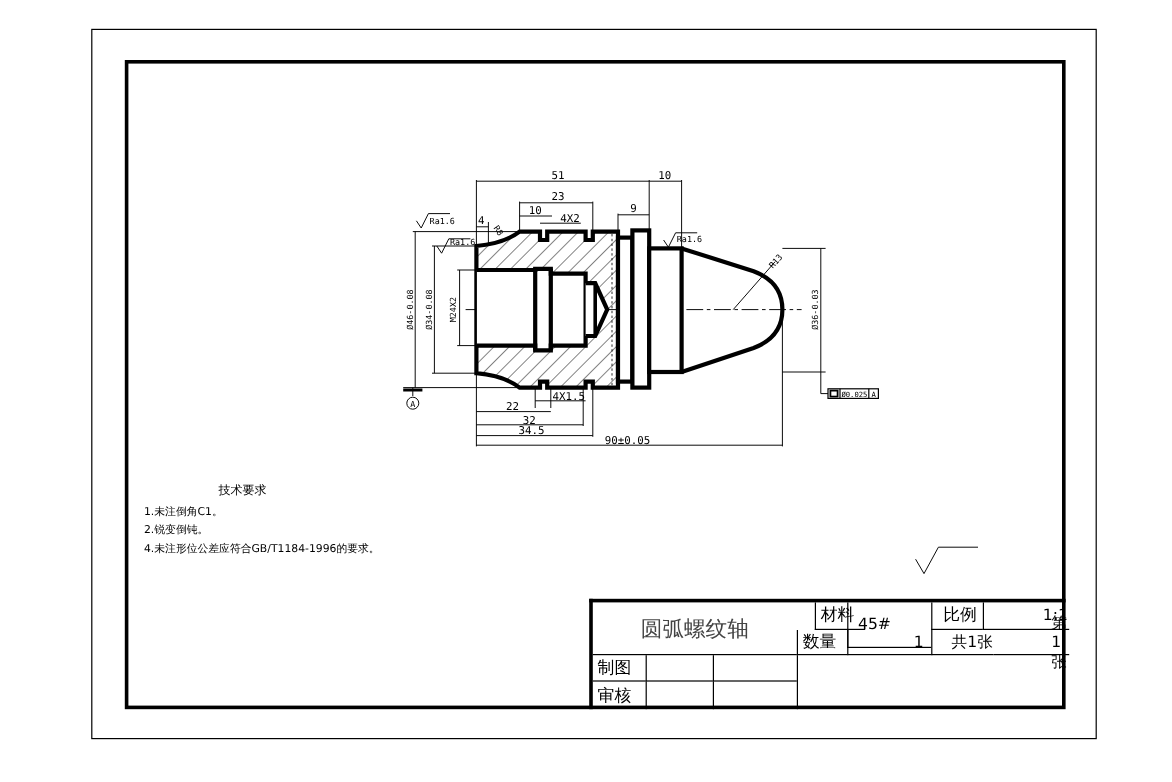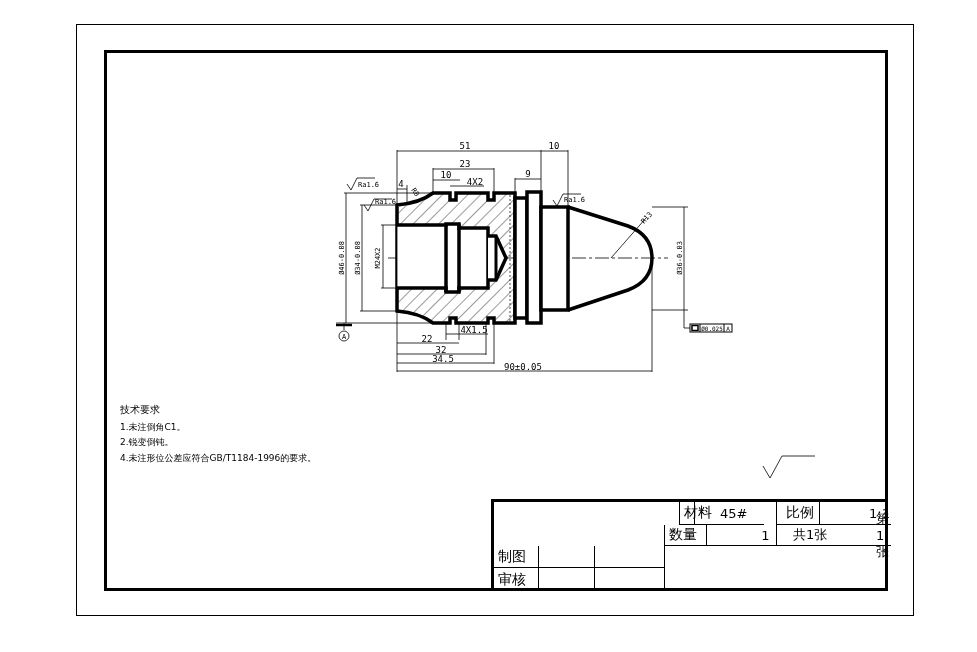--- a/index.html
+++ b/index.html
@@ -4,21 +4,21 @@
 <style>
   html, body { margin: 0; padding: 0; background: #ffffff; }
   body { width: 977px; height: 652px; position: relative; overflow: hidden; font-family: "DejaVu Sans", sans-serif; }
   #sheet { position: absolute; left: 0; top: 0; width: 977px; height: 652px; border-radius: 26px; }
   .outer-frame { position: absolute; left: 76px; top: 24px; width: 838px; height: 592px; border: 1px solid #000; box-sizing: border-box; }
   .inner-frame { position: absolute; left: 104px; top: 50px; width: 784px; height: 541px; border: 3px solid #000; box-sizing: border-box; }
   svg { position: absolute; left: 0; top: 0; }
   .dim { font-family: "DejaVu Sans Mono", monospace; font-size: 9px; fill: #000; }
   .dim-sm { font-family: "DejaVu Sans Mono", monospace; font-size: 7px; fill: #000; }
   .notes { position: absolute; left: 120px; top: 402px; font-family: "DejaVu Sans", sans-serif; font-size: 9px; color: #000; line-height: 15.5px; }
-  .notes .nt-title { font-size: 10px; margin-bottom: 2px; }
+  .notes .nt-title { margin-left: 62px; font-size: 10px; margin-bottom: 2px; }
   .rough-note { position: absolute; left: 762px; top: 452px; width: 110px; height: 28px; }
   .rough-note .ra-text { position: absolute; left: 22px; top: 2px; font-family: "DejaVu Sans Mono", monospace; font-size: 11px; }
   .rough-note .paren { position: absolute; left: 60px; top: 4px; font-family: "DejaVu Sans", sans-serif; font-size: 15px; letter-spacing: 2px; }
   
   .tb { position: absolute; left: 491px; top: 499px; width: 397px; height: 92px; border-top: 3px solid #000; border-left: 3px solid #000; box-sizing: border-box; font-family: "DejaVu Sans", sans-serif; color: #000; }
   .cell { position: absolute; box-sizing: border-box; display: flex; align-items: center; }
   .bl { border-left: 1px solid #000; }
   .bb { border-bottom: 1px solid #000; }
   .part-name { font-family: "DejaVu Serif", serif; font-size: 18px; color: #444; justify-content: center; }
   .lbl { font-size: 14px; padding-left: 4px; }
@@ -152,22 +152,23 @@
 
   <div class="notes">
     <div class="nt-title">技术要求</div>
     <div>1.未注倒角C1。</div>
     <div>2.锐变倒钝。</div>
     <div>4.未注形位公差应符合GB/T1184-1996的要求。</div>
   </div>
 
 
   <div class="tb">
+    <div class="cell part-name bb" style="left:0;top:0;width:170px;height:44px;">圆弧螺纹轴</div>
     <div class="cell lbl bl bb" style="left:185px;top:0;width:42px;height:23px;">材料</div>
-    <div class="cell val bl bb" style="left:200px;top:0;width:70px;height:23px;padding-left:25px;">45#</div>
+    <div class="cell val bl bb" style="left:212px;top:0;width:70px;height:38px;padding-left:8px;">45#</div>
     <div class="cell lbl bl bb" style="left:282px;top:0;width:43px;height:23px;justify-content:center;">比例</div>
     <div class="cell val bl bb" style="left:325px;top:0;width:72px;height:23px;justify-content:center;">1:1</div>
     <div class="cell lbl bl bb" style="left:170px;top:23px;width:42px;height:21px;">数量</div>
     <div class="cell val bl bb" style="left:212px;top:23px;width:70px;height:21px;justify-content:center;">1</div>
     <div class="cell val bl bb" style="left:282px;top:23px;width:52px;height:21px;padding-left:16px;">共1张</div>
     <div class="cell val bb" style="left:334px;top:23px;width:63px;height:21px;">第1张</div>
     <div class="cell lbl bb" style="left:0;top:44px;width:44px;height:22px;">制图</div>
     <div class="cell bl bb" style="left:44px;top:44px;width:56px;height:22px;"></div>
     <div class="cell bl bb" style="left:100px;top:44px;width:70px;height:22px;"></div>
     <div class="cell lbl" style="left:0;top:66px;width:44px;height:23px;">审核</div>

